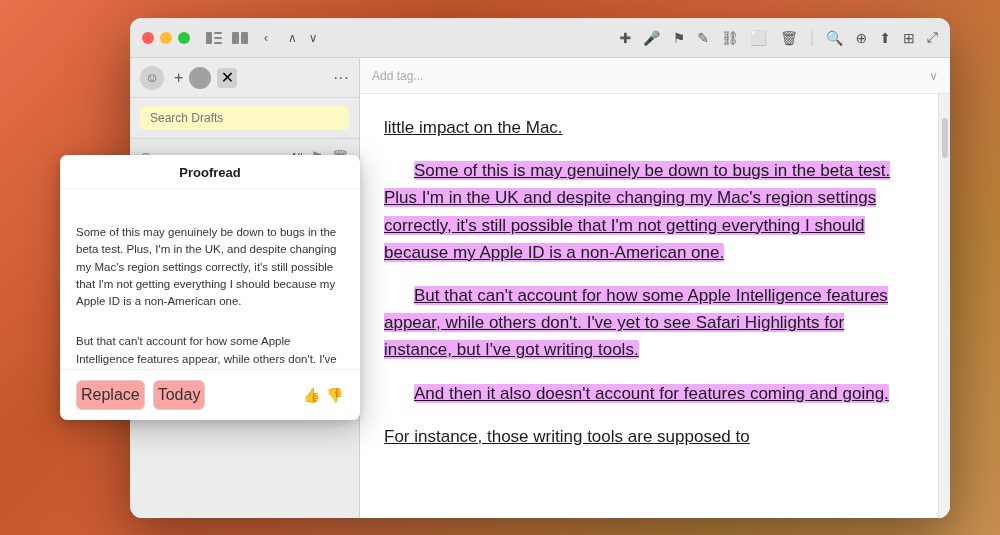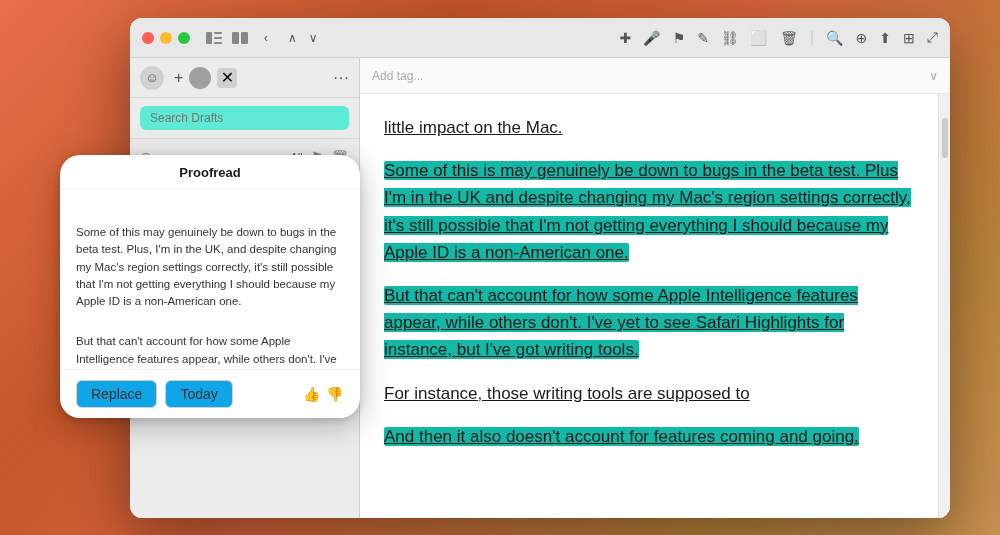--- a/index.html
+++ b/index.html
@@ -160,21 +160,21 @@
       color: white;
     }
 
     .search-bar {
       padding: 8px 10px;
       border-bottom: 1px solid #d8d8d8;
     }
 
     .search-input {
       width: 100%;
-      background: #5eead4;
+      background: #fef9c3;
       border: none;
       border-radius: 6px;
       padding: 5px 10px;
       font-size: 12px;
       color: #666;
       outline: none;
     }
 
     .sidebar-filter {
       height: 36px;
@@ -242,36 +242,37 @@
       flex: 1;
       padding: 20px 24px;
       overflow-y: auto;
       font-size: 17px;
       line-height: 1.6;
       color: #1a1a1a;
       text-decoration: underline;
     }
 
     .editor-content .highlighted {
-      background: #14b8a6;
+      background: #f0abfc;
       border-radius: 2px;
+      margin-left: 30px;
     }
 
     .editor-content p {
       margin-bottom: 16px;
     }
 
     
     .proofread-popup {
       position: absolute;
       top: 155px;
       left: 60px;
       width: 300px;
       background: white;
-      border-radius: 20px;
+      border-radius: 7px;
       box-shadow: 0 8px 32px rgba(0,0,0,0.25), 0 2px 8px rgba(0,0,0,0.15);
       padding: 0;
       overflow: hidden;
       z-index: 100;
     }
 
     .proofread-title {
       text-align: center;
       font-size: 13px;
       font-weight: 600;
@@ -300,25 +301,25 @@
 
     .proofread-footer {
       display: flex;
       align-items: center;
       padding: 10px 16px;
       border-top: 1px solid #eeeeee;
       gap: 8px;
     }
 
     .proofread-btn {
-      padding: 5px 14px;
+      padding: 5px 4px;
       border-radius: 6px;
       border: 1px solid #d0d0d0;
-      background: #0ea5e9;
-      font-size: 14px;
+      background: #fca5a5;
+      font-size: 16px;
       font-weight: 500;
       color: #333;
       cursor: pointer;
     }
 
     .feedback-icons {
       display: flex;
       gap: 6px;
       margin-left: auto;
     }
@@ -439,24 +440,24 @@
       </div>
       <div style="display:flex;flex:1;overflow:hidden;">
         <div class="editor-content">
           <p>little impact on the Mac.</p>
           <p>
             <span class="highlighted">Some of this is may genuinely be down to bugs in the beta test. Plus I'm in the UK and despite changing my Mac's region settings correctly, it's still possible that I'm not getting everything I should because my Apple ID is a non-American one.</span>
           </p>
           <p>
             <span class="highlighted">But that can't account for how some Apple Intelligence features appear, while others don't. I've yet to see Safari Highlights for instance, but I've got writing tools.</span>
           </p>
-          <p>For instance, those writing tools are supposed to</p>
           <p>
             <span class="highlighted">And then it also doesn't account for features coming and going.</span>
           </p>
+          <p>For instance, those writing tools are supposed to</p>
         </div>
         <div class="editor-right-bar">
           <div class="scroll-indicator"></div>
         </div>
       </div>
     </div>
 
   </div>
 </div>
 

